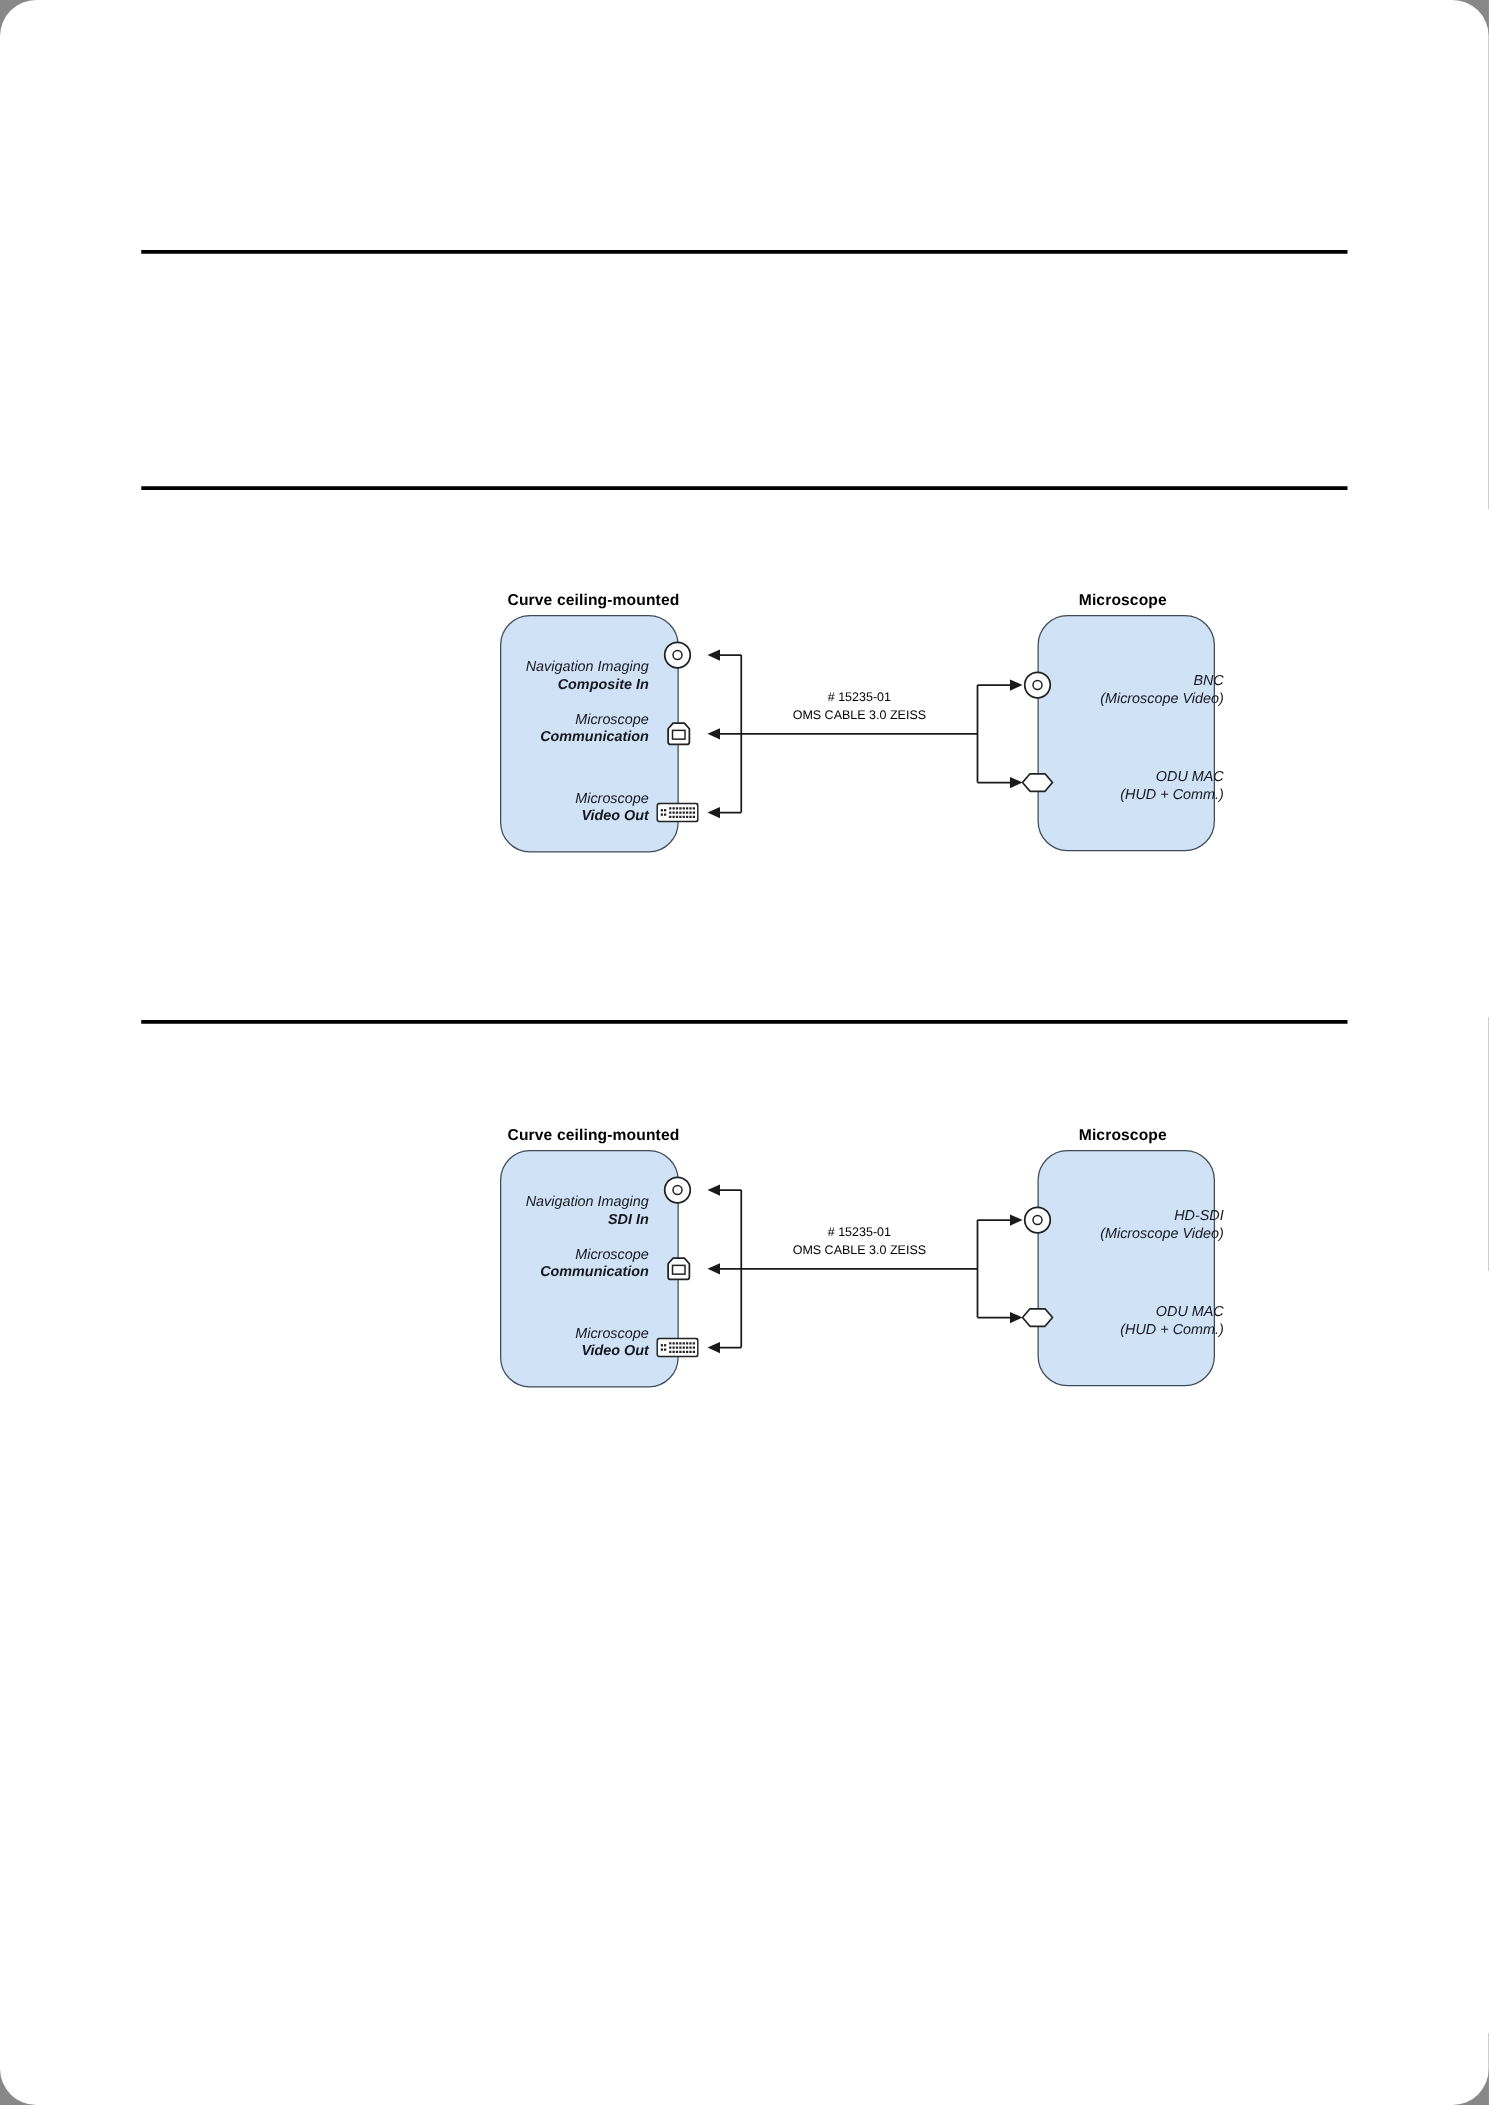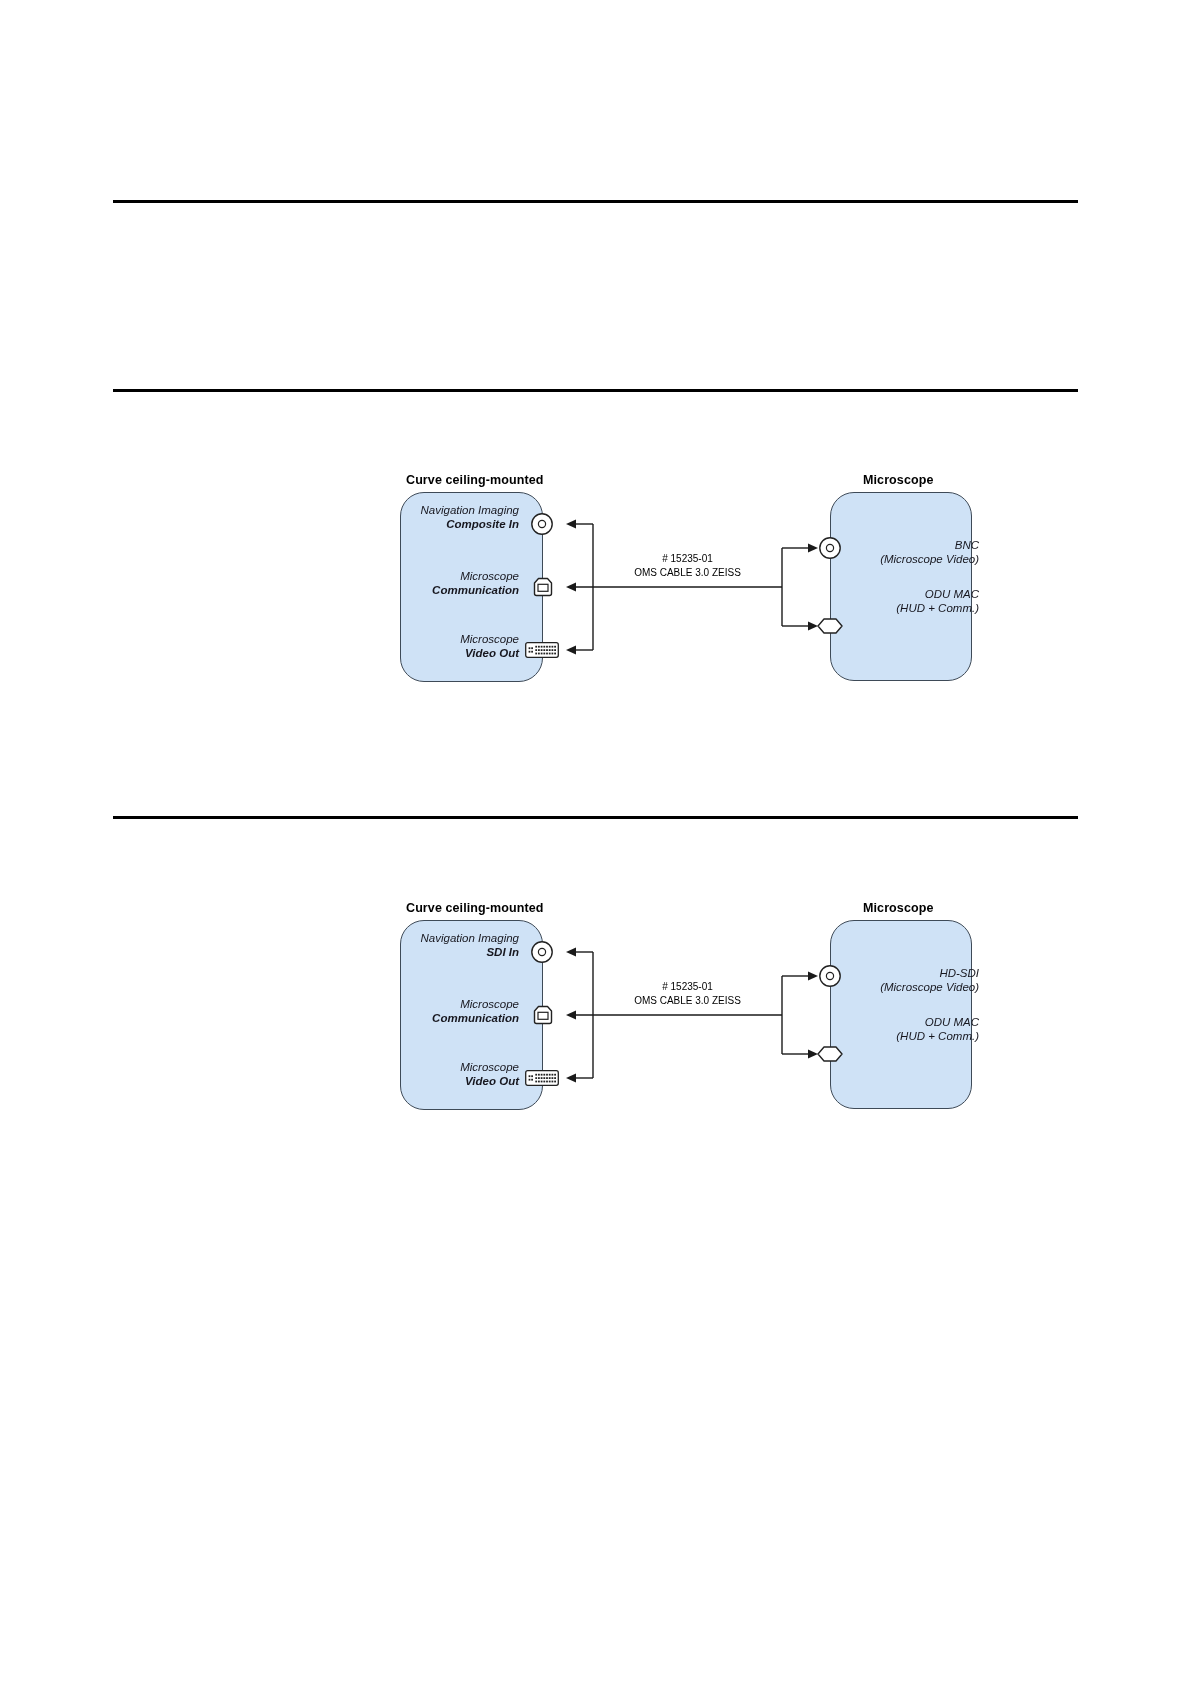--- a/index.html
+++ b/index.html
@@ -3,20 +3,21 @@
 <meta charset="utf-8">
 <style>
   html,body{margin:0;padding:0;background:#888;}
   .page{
     position:relative;
     width:1191px;height:1684px;
     background:#ffffff;
     overflow:hidden;
     font-family:"Liberation Sans", sans-serif;
     margin:0 auto;
+    border-radius:29px;
   }
   .rule{
     position:absolute;
     left:113px;width:965px;height:3px;
     background:#000;
   }
   .rule.r1{top:200px;}
   .rule.r2{top:389px;}
   .rule.r3{top:816px;}
 
@@ -42,25 +43,25 @@
   .box-title.right{left:863px;top:473px;}
 
   .port-label{
     position:absolute;
     font-size:11.5px;font-style:italic;color:#17171f;
     line-height:13.5px;white-space:nowrap;
   }
   .port-label.align-r{text-align:right;left:395px;width:124px;}
   .port-label.align-l{text-align:right;left:849px;width:130px;}
   .port-label .l2b{font-weight:bold;}
-  .pl-1{top:504px;}
+  .pl-1{top:528px;}
   .pl-2{top:570px;}
   .pl-3{top:633px;}
   .pr-1{top:539px;}
-  .pr-2{top:588px;}
+  .pr-2{top:616px;}
 
   .cable-label{
     position:absolute;
     left:570px;top:552px;width:235px;
     text-align:center;
     font-size:10px;color:#000;line-height:13.5px;
     white-space:nowrap;
   }
 
   .conn{position:absolute;}

